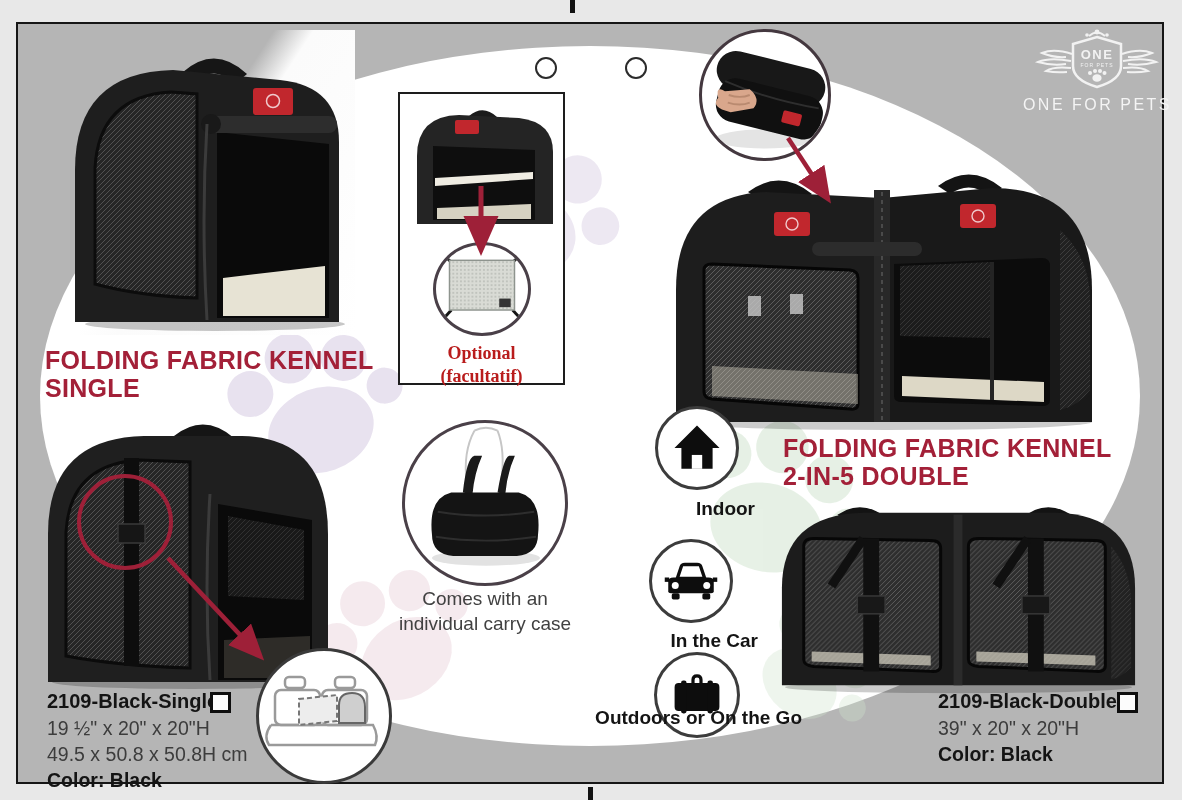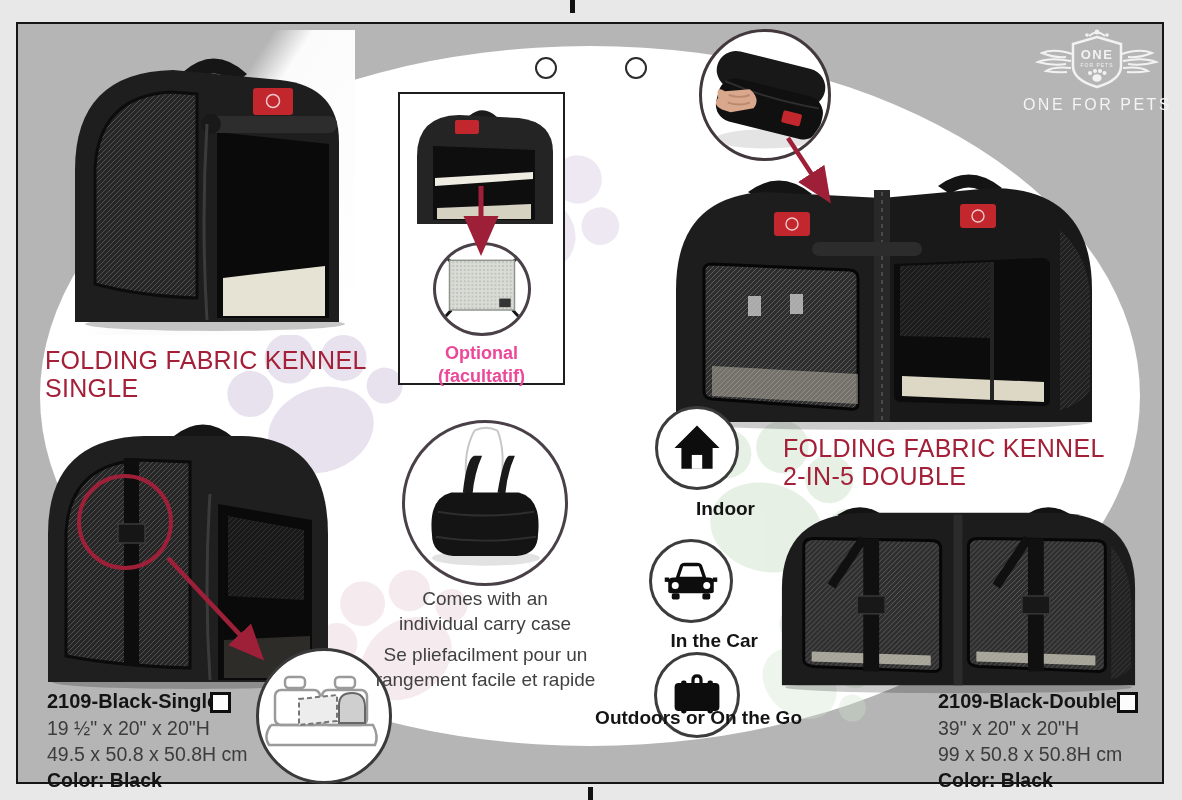--- a/index.html
+++ b/index.html
@@ -14,26 +14,26 @@
   .tick{background:#111;z-index:6;}
   .marker-circle{width:22px;height:22px;border:2px solid #2b2b2b;border-radius:50%;
                  background:#fff;box-sizing:border-box;z-index:3;}
   .photo{z-index:2;}
   .photo-single-bg{background:linear-gradient(123deg,rgba(255,255,255,0) 44%,#fbfbfb 52%,#ffffff 100%);}
   .photo-circle{border-radius:50%;background:#fff;border:3px solid #473d45;
                 overflow:hidden;box-sizing:border-box;z-index:2;}
   .icon-circle{border-radius:50%;background:#fff;border:3px solid #3c3c3c;box-sizing:border-box;
                display:flex;align-items:center;justify-content:center;z-index:3;}
   .icon-label{font-weight:bold;color:#141414;font-size:19px;text-align:right;z-index:3;}
-  .title{color:#a32038;font-weight:normal;font-size:25px;line-height:28px;
+  .title{color:#a32038;font-weight:bold;font-size:25px;line-height:28px;
          letter-spacing:0.3px;z-index:3;white-space:nowrap;}
   .note{font-size:19px;color:#414141;text-align:center;line-height:25px;z-index:3;}
   .optional-box{background:#ffffff;border:2px solid #1d1d1d;box-sizing:border-box;
                 text-align:center;z-index:2;}
-  .optional-label{font-weight:bold;font-size:18px;color:#ec4899;line-height:23px;}
+  .optional-label{font-weight:bold;font-size:18px;color:#b91c1c;line-height:23px;font-family:Liberation Serif, serif;}
   .spec{z-index:3;}
   .spec .sku{font-weight:bold;font-size:20px;color:#141414;line-height:27px;}
   .spec .dims{font-size:19.5px;color:#3c3c3c;line-height:26px;}
   .spec .colorline{font-weight:bold;font-size:19.5px;color:#141414;line-height:27px;}
   .checkbox{width:21px;height:21px;border:3px solid #0e0e0e;background:#fcfcfc;
             box-sizing:border-box;z-index:3;}
   .logo{z-index:3;text-align:right;}
   .logo-wordmark{color:#f4f4f4;font-size:16px;letter-spacing:2.5px;margin-top:2px;}
   .overlay{z-index:5;pointer-events:none;}
 </style>
@@ -250,24 +250,20 @@
       <path d="M60,72 Q64,36 72,34 L80,34 Q72,52 70,74 Z" fill="#1a1a1a"></path>
       <path d="M96,72 Q102,36 108,34 L114,34 Q106,52 104,74 Z" fill="#1a1a1a"></path>
       <path d="M28,116 Q24,78 48,72 L118,72 Q142,78 138,116 Q138,136 116,138 H50 Q28,136 28,116 Z" fill="#141414"></path>
       <path d="M34,92 Q84,100 134,92 M32,118 Q84,126 136,118" stroke="#2e2e2e" stroke-width="2" fill="none"></path>
     </svg>
   </div>
   <div class="abs note" style="left:370px;top:586px;width:230px">
     <div>Comes with an</div>
     <div>individual carry case</div>
   </div>
-  <div class="abs note" style="left:358px;top:642px;width:255px">
-    <div>Se pliefacilment pour un</div>
-    <div>rangement facile et rapide</div>
-  </div>
 
   <div class="abs icon-circle" style="left:655px;top:406px;width:84px;height:84px">
     <svg width="52" height="52" viewBox="0 0 60 60">
       <path d="M30,4 L4,30 H12 V54 H48 V30 H56 Z" fill="#0d0d0d"></path>
       <rect x="24" y="38" width="12" height="16" fill="#ffffff"></rect>
     </svg>
   </div>
   <div class="abs icon-label" style="left:640px;top:498px;width:115px">Indoor</div>
 
   <div class="abs icon-circle" style="left:649px;top:539px;width:84px;height:84px">
@@ -349,21 +345,20 @@
     <div class="sku">2109-Black-Single</div>
     <div class="dims">19 ½" x 20" x 20"H</div>
     <div class="dims">49.5 x 50.8 x 50.8H cm</div>
     <div class="colorline">Color: Black</div>
   </div>
   <div class="abs checkbox" style="left:210px;top:692px"></div>
 
   <div class="abs spec" style="left:938px;top:688px">
     <div class="sku">2109-Black-Double</div>
     <div class="dims">39" x 20" x 20"H</div>
-    <div class="dims">99 x 50.8 x 50.8H cm</div>
     <div class="colorline">Color: Black</div>
   </div>
   <div class="abs checkbox" style="left:1117px;top:692px"></div>
 
   <svg class="abs overlay" style="left:0;top:0" width="1182" height="800" viewBox="0 0 1182 800">
     <circle cx="125" cy="522" r="46" fill="none" stroke="#9e2038" stroke-width="4"></circle>
     <path d="M168,558 L258,654" stroke="#9e2038" stroke-width="4.5" marker-end="url(#arr)" fill="none"></path>
     <path d="M481,186 L481,246" stroke="#9e2038" stroke-width="5" marker-end="url(#arr)" fill="none"></path>
     <path d="M788,138 L826,196" stroke="#9e2038" stroke-width="4.5" marker-end="url(#arr)" fill="none"></path>
   </svg>

